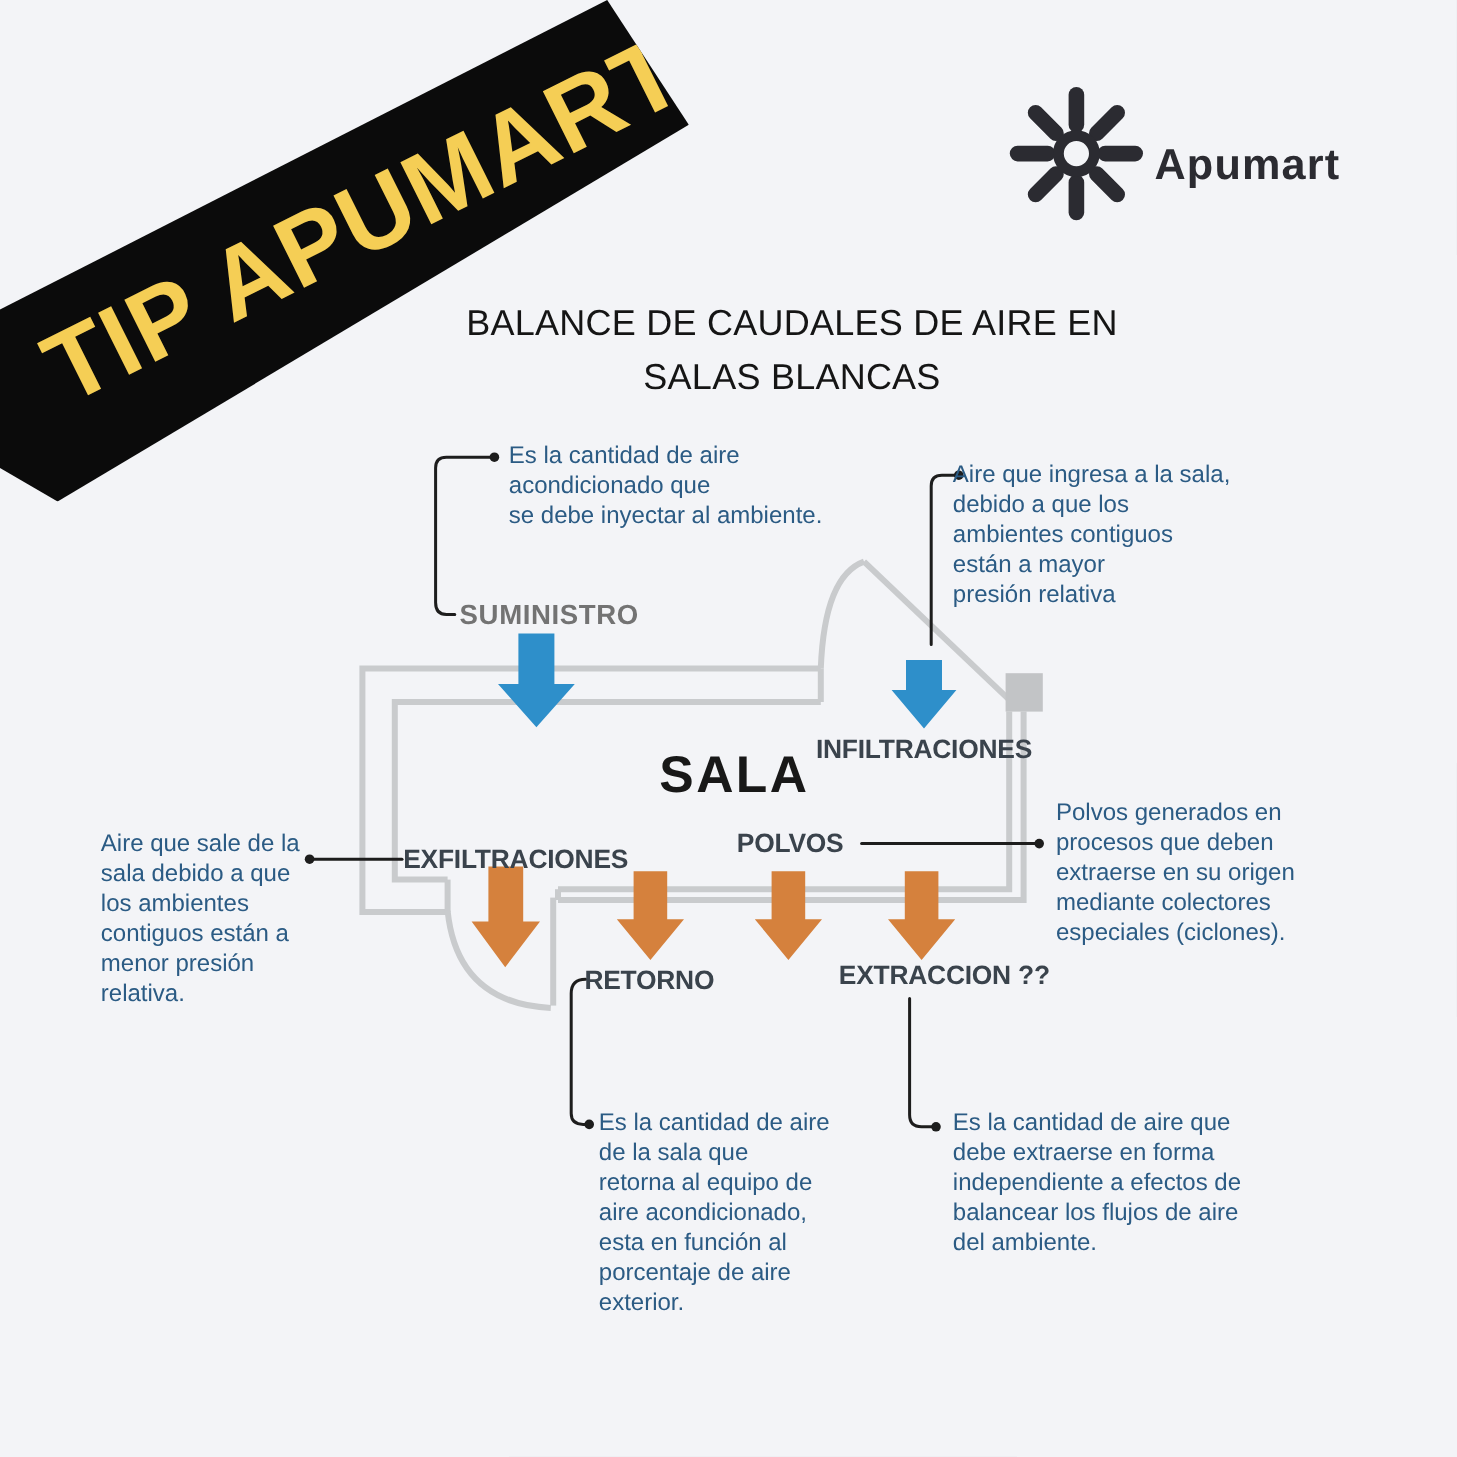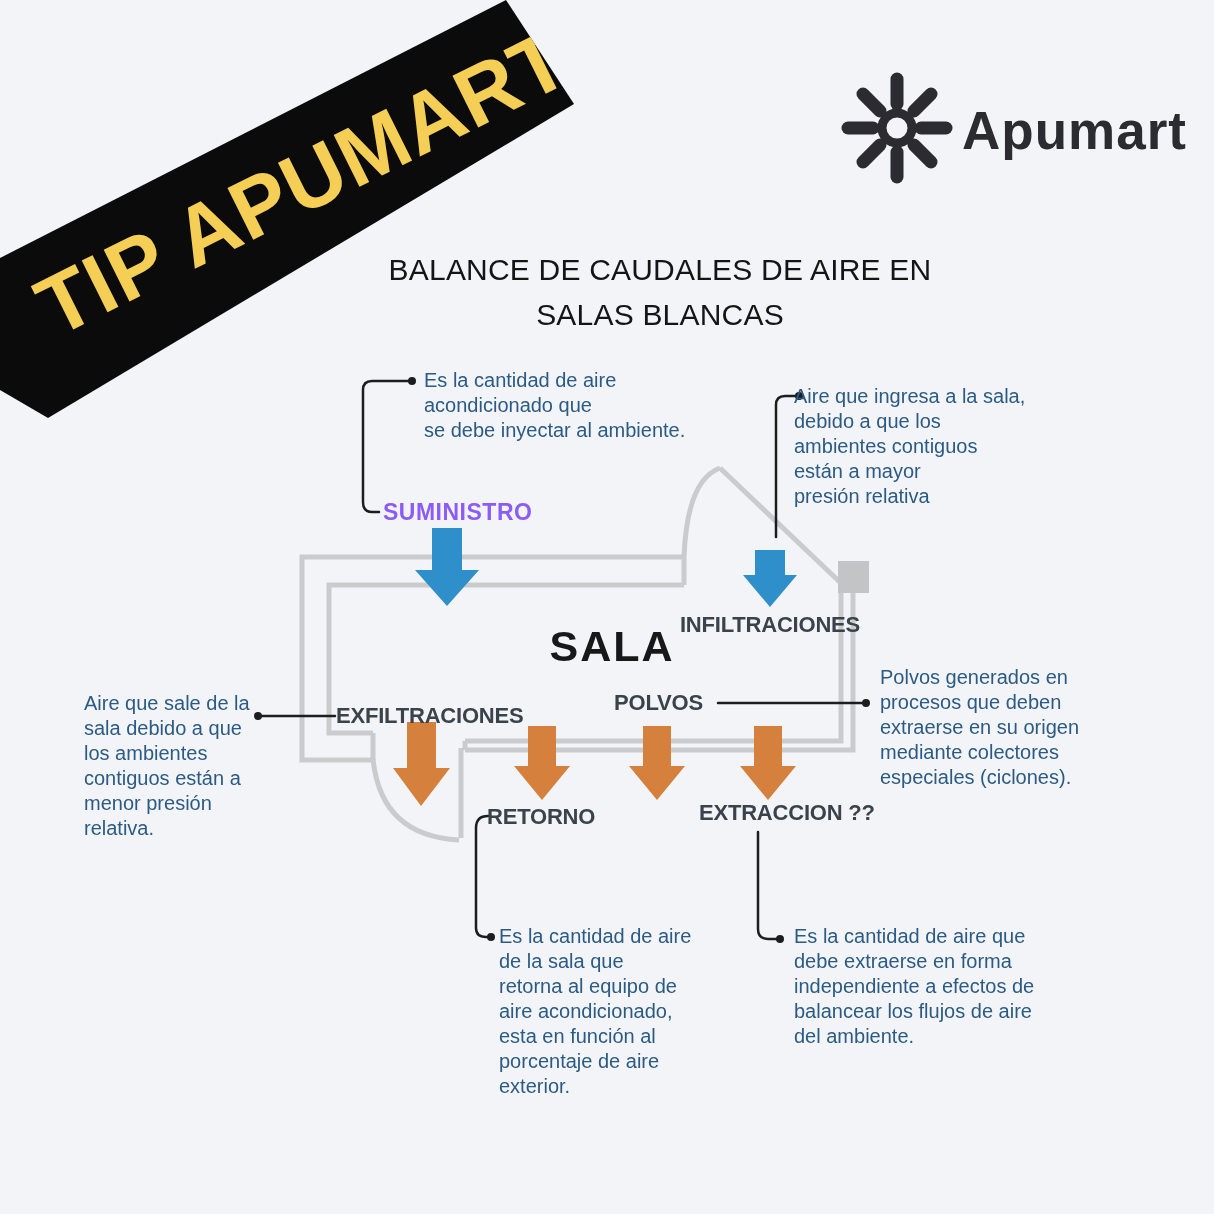--- a/index.html
+++ b/index.html
@@ -13,33 +13,33 @@
     clip-path:polygon(0px 258px,506px 0px,574px 104px,48px 418px,0px 390px);
   }
   .banner-text{
     position:absolute;left:15px;top:152px;width:530px;text-align:center;
     transform:rotate(-26.5deg);font-size:84px;font-weight:700;line-height:1;
     color:#F5CE55;letter-spacing:1px;white-space:nowrap;
   }
   
   .brand-logo{position:absolute;left:840px;top:71px;}
   .brand-name{
-    position:absolute;left:962px;top:100px;font-size:53px;font-weight:700;
+    position:absolute;left:962px;top:116px;font-size:36px;font-weight:700;
     color:#2B2B31;letter-spacing:1px;
   }
   
   .page-title{
     position:absolute;left:300px;top:247px;width:720px;text-align:center;
     font-size:30px;line-height:45px;font-weight:400;color:#151515;letter-spacing:0.2px;
   }
   
   .diagram-svg{position:absolute;left:0;top:0;width:1214px;height:1214px;}
   
   .flow-label{position:absolute;font-size:22px;font-weight:700;color:#3A434C;letter-spacing:-0.2px;white-space:nowrap;}
-  .label-suministro{left:383px;top:499px;color:#8b5cf6;font-size:23px;letter-spacing:0.5px;}
+  .label-suministro{left:383px;top:499px;color:#737373;font-size:23px;letter-spacing:0.5px;}
   .label-infiltraciones{left:678px;top:612px;width:184px;text-align:center;}
   .label-polvos{left:614px;top:690px;}
   .label-exfiltraciones{left:336px;top:703px;}
   .label-retorno{left:487px;top:804px;}
   .label-extraccion{left:699px;top:800px;}
   .room-label{
     position:absolute;left:528px;top:622px;width:130px;text-align:center;
     font-size:43px;font-weight:700;color:#181818;letter-spacing:2px;margin-left:19px;
   }
   

